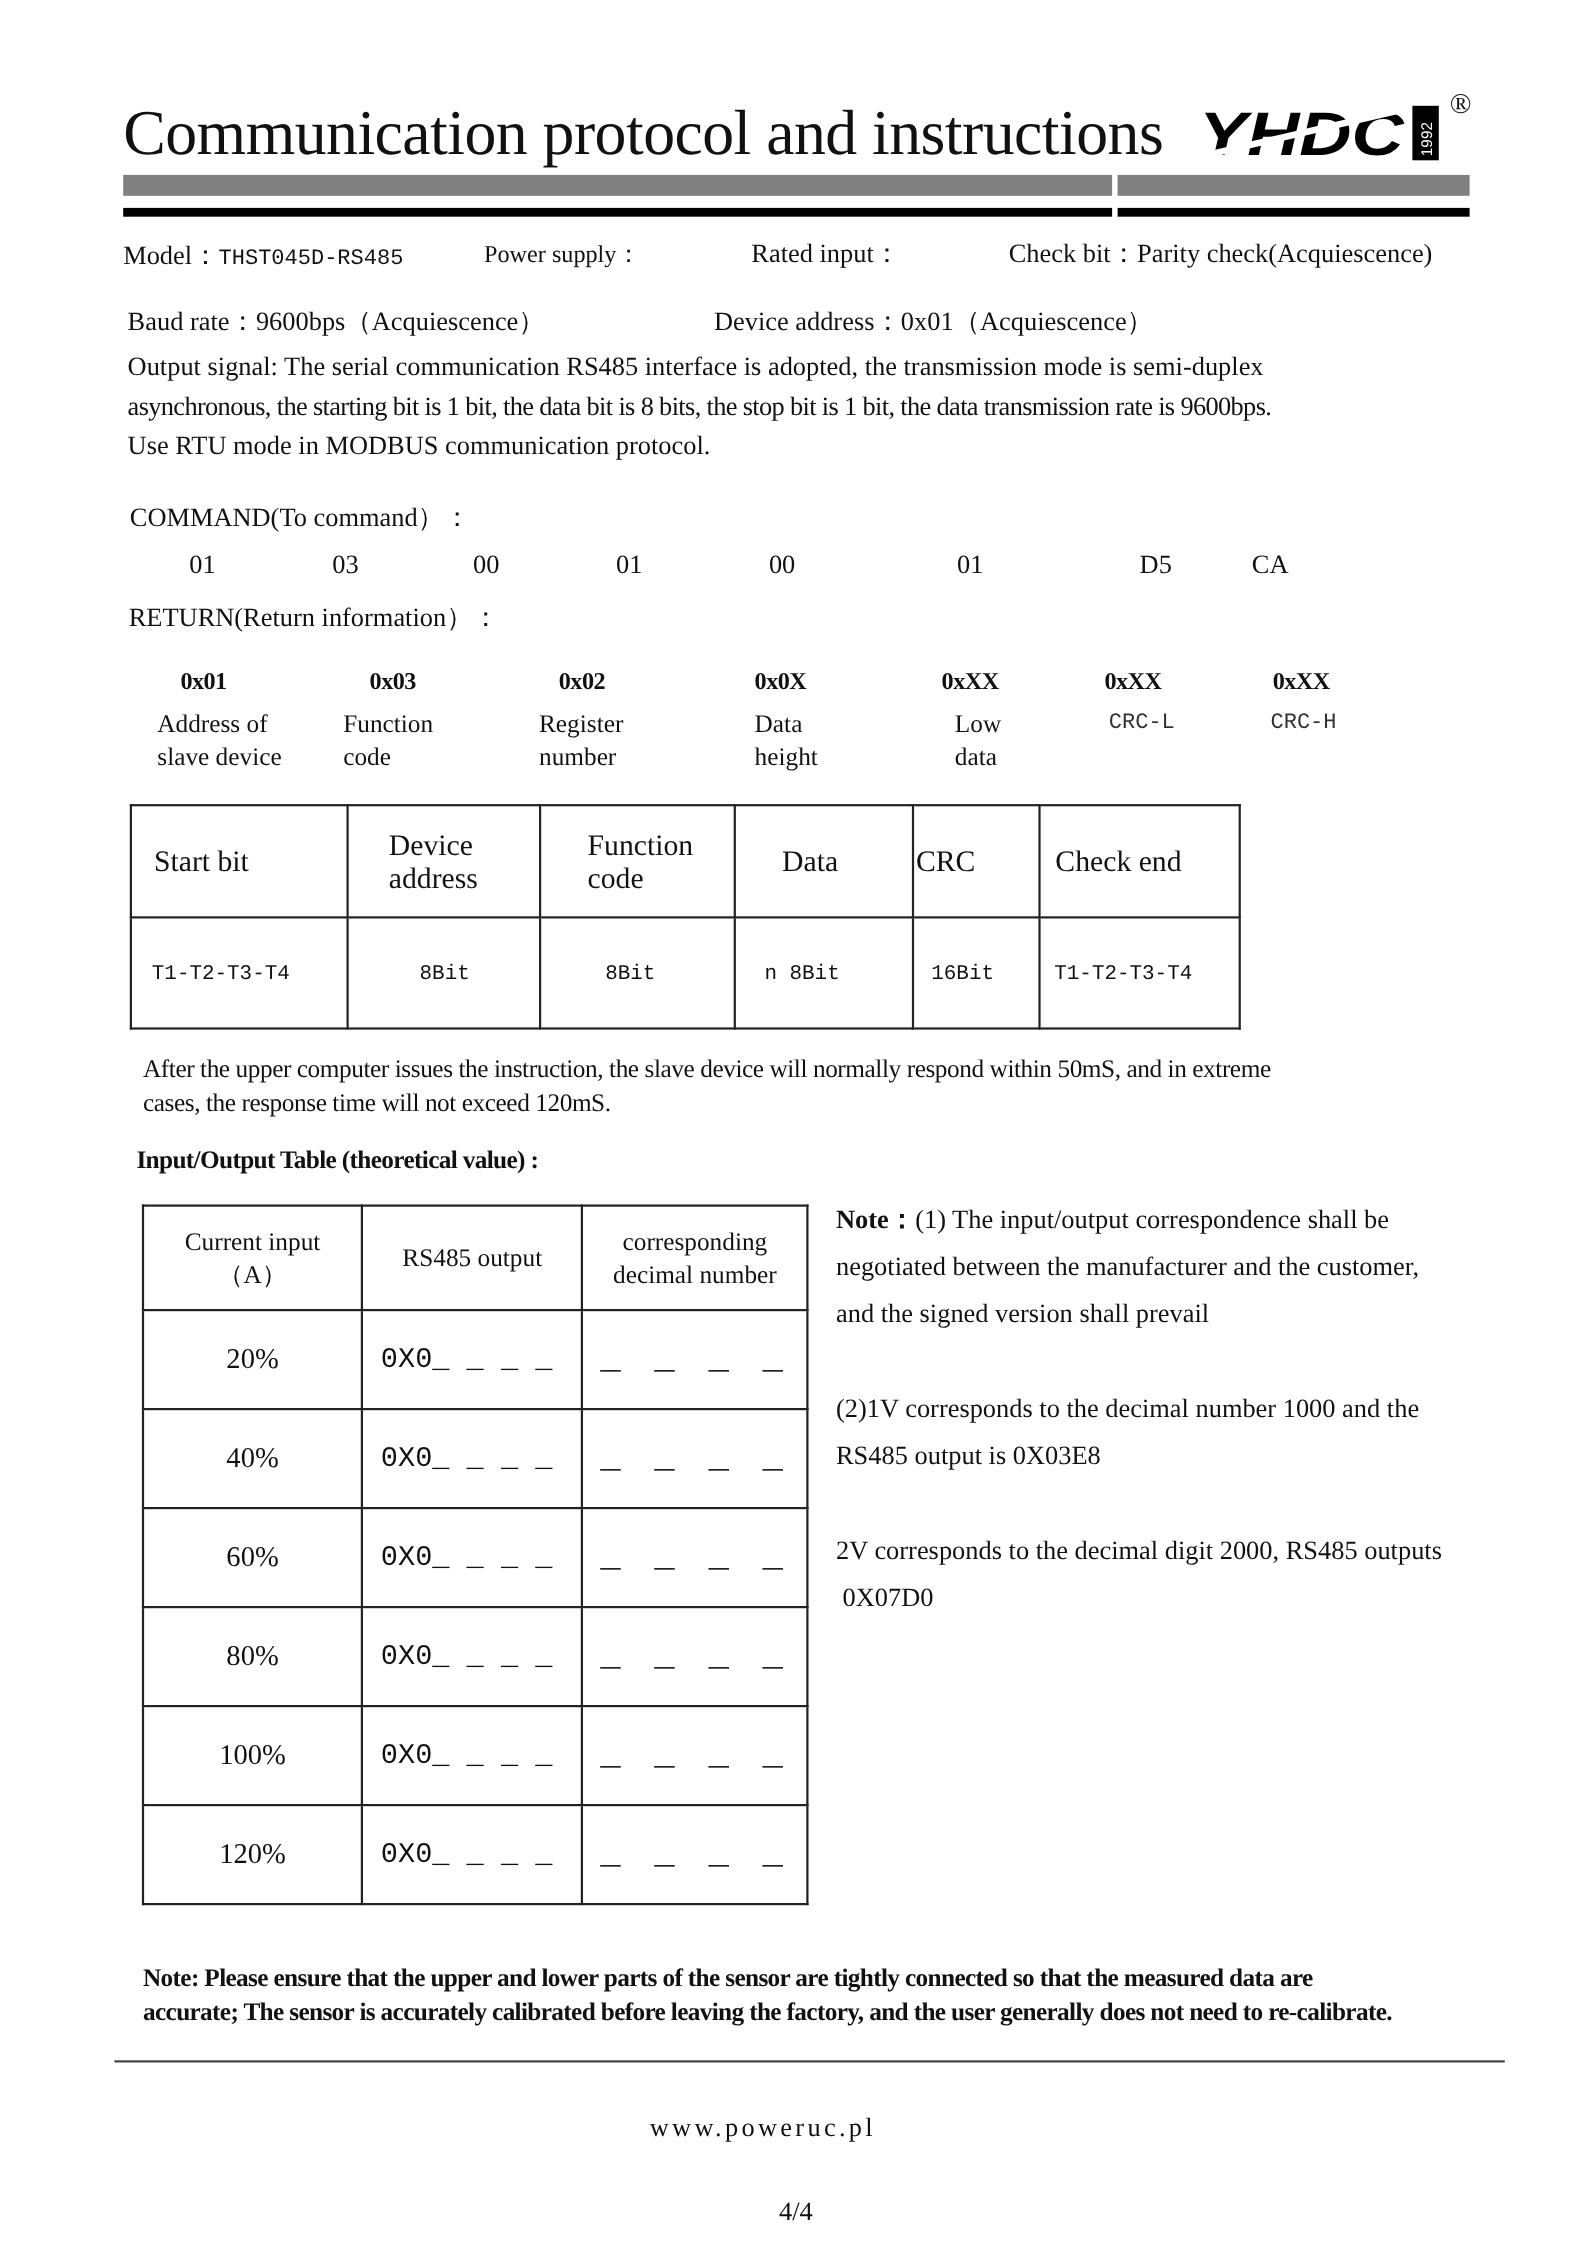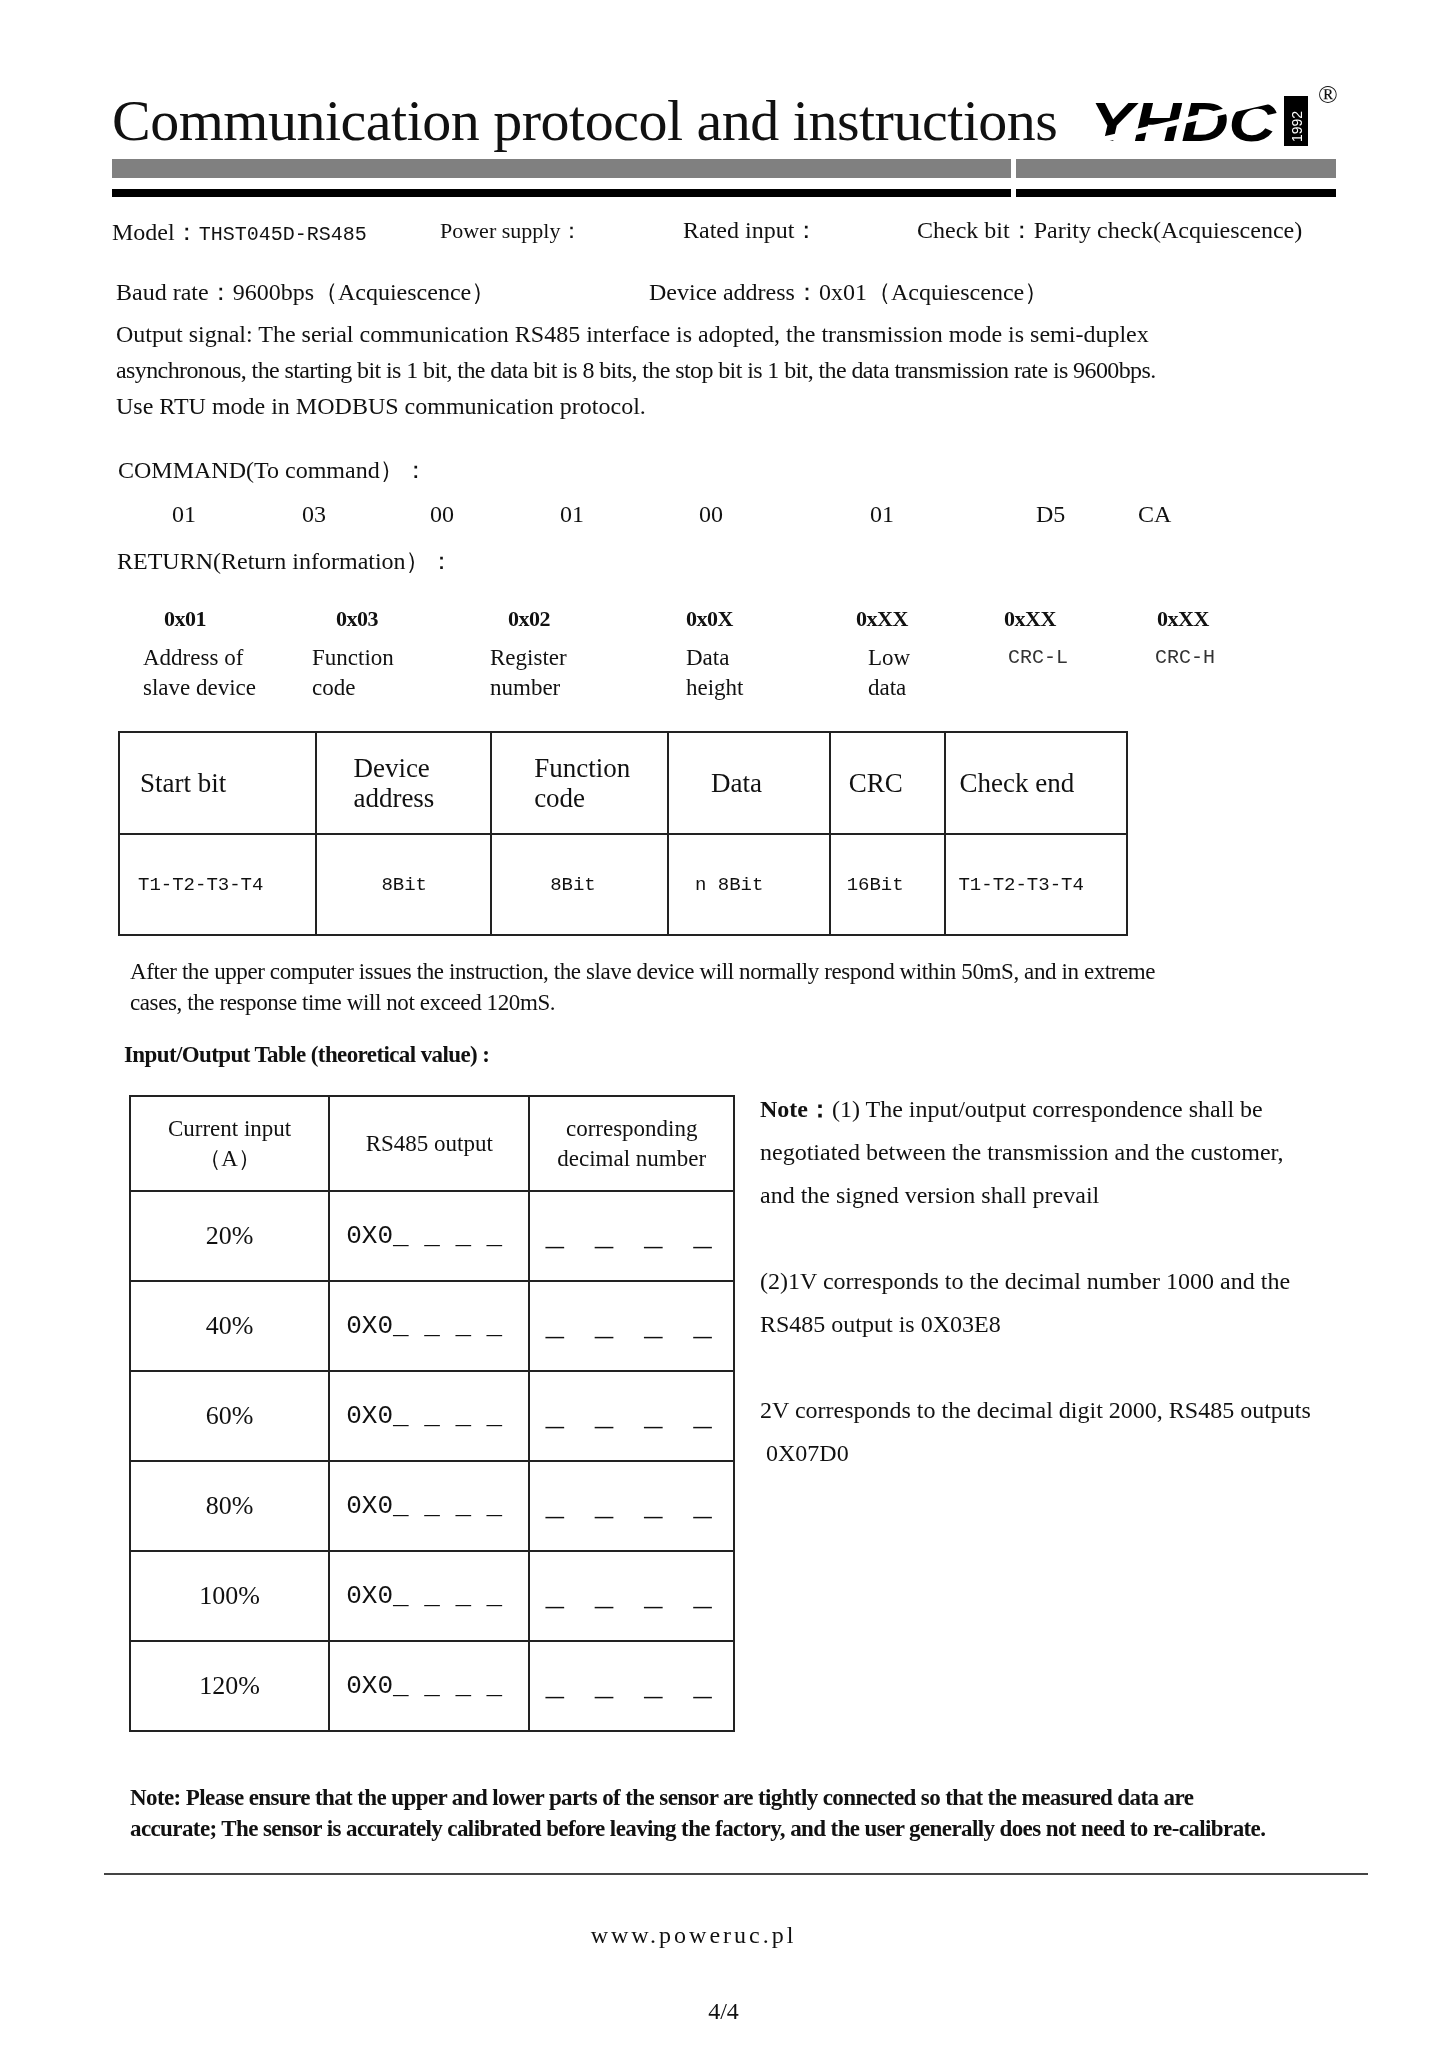--- a/index.html
+++ b/index.html
@@ -136,21 +136,21 @@
           <div>Device</div>
           <div>address</div>
         </td>
     <td style="padding-left:42px;">
           <div>Function</div>
           <div>code</div>
         </td>
     <td style="padding-left:42px;">
           <div>Data</div>
         </td>
-    <td style="padding-left:18px;">
+    <td style="padding-left:2px;">
           <div>CRC</div>
         </td>
     <td style="padding-left:13px;">
           <div>Check end</div>
         </td>
   </tr>
   <tr class="bd">
     <td class="v" style="padding-left:18px;">T1-T2-T3-T4</td>
     <td class="v" style="padding-left:64px;">8Bit</td>
     <td class="v" style="padding-left:58px;">8Bit</td>
@@ -216,21 +216,21 @@
   <tr class="r">
         <td>120%</td>
         <td class="hex">0X0_ _ _ _</td>
         <td class="dec">_ _ _ _</td>
       </tr>
 </tbody>
   </table>
 
 <div class="abs note" style="left:760px;top:1088px;">
   <div><span class="bold">Note：</span><span>(1) The input/output correspondence shall be</span></div>
-  <div>negotiated between the transmission and the customer,</div>
+  <div>negotiated between the manufacturer and the customer,</div>
   <div>and the signed version shall prevail</div>
   <div style="height:43px;"></div>
   <div>(2)1V corresponds to the decimal number 1000 and the</div>
   <div>RS485 output is 0X03E8</div>
   <div style="height:43px;"></div>
   <div>2V corresponds to the decimal digit 2000, RS485 outputs</div>
   <div style="white-space:pre;"> 0X07D0</div>
 </div>
 
 <div class="abs final" style="left:130px;top:1782px;">

